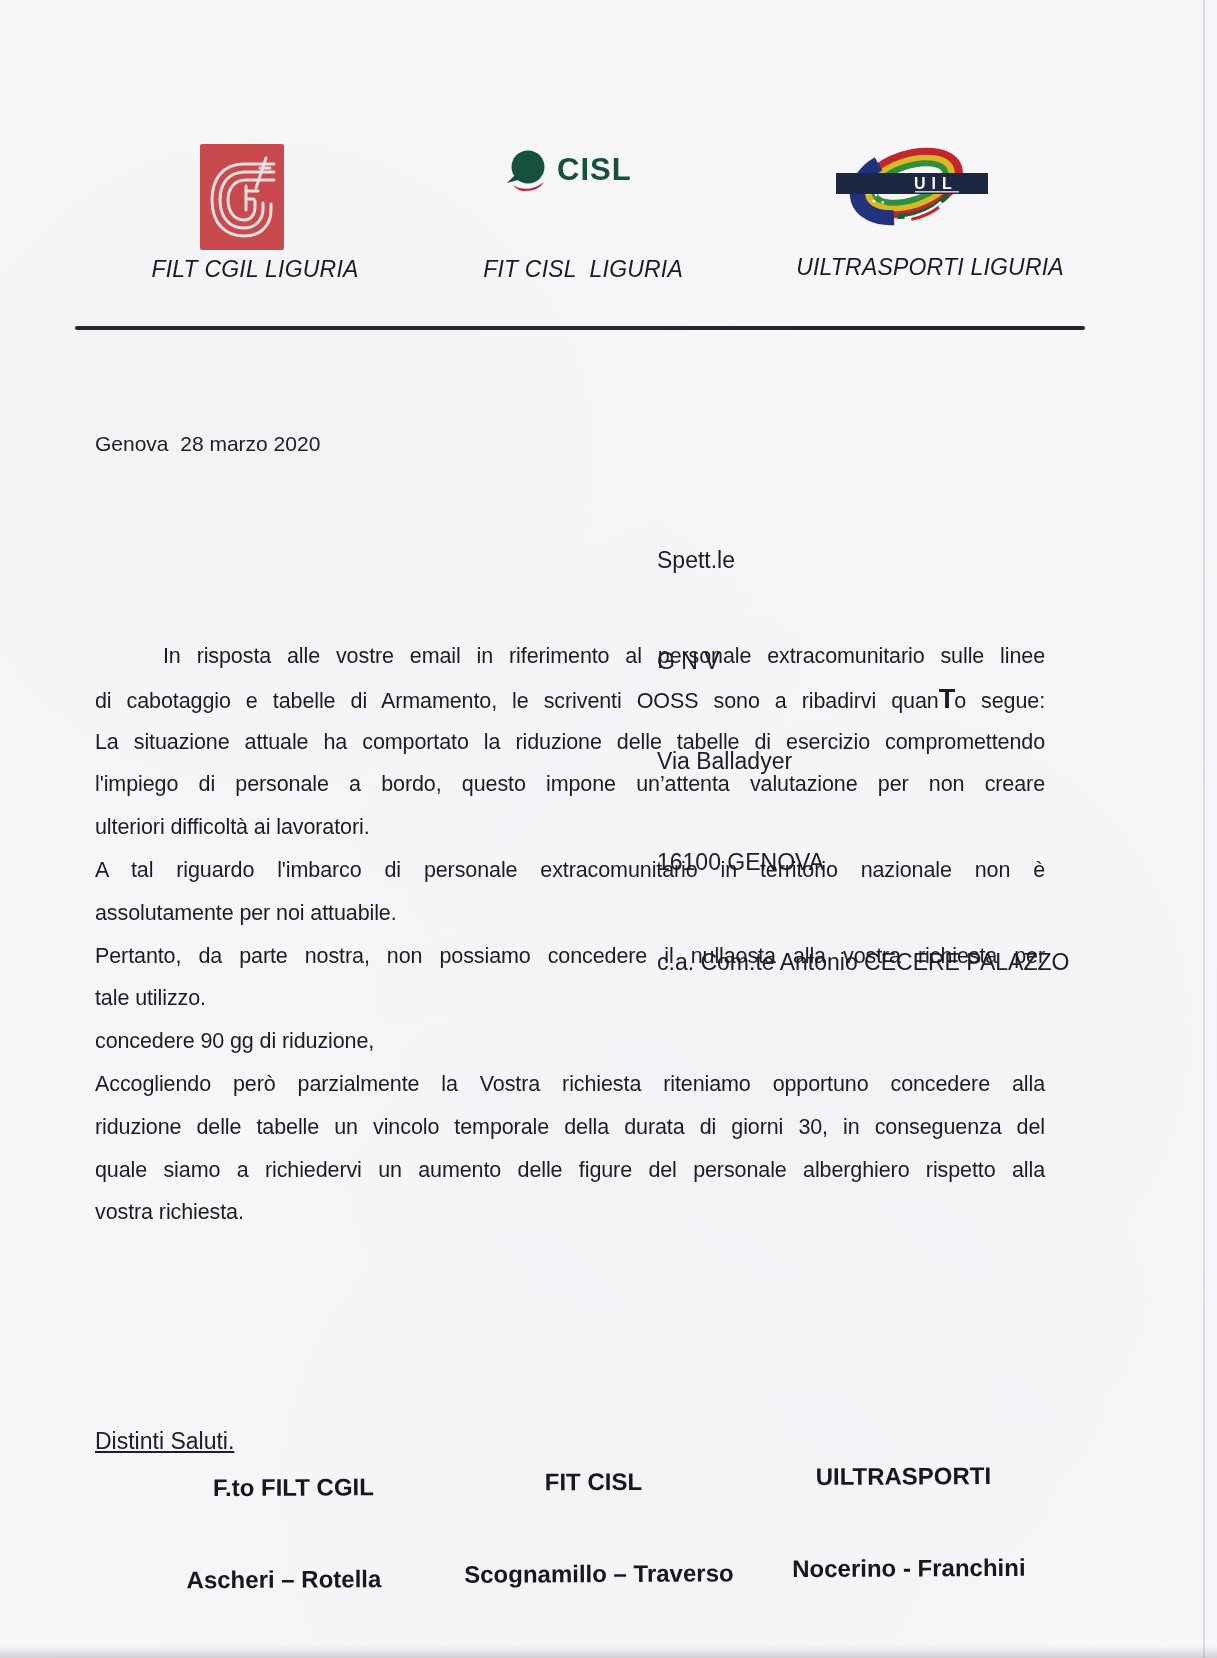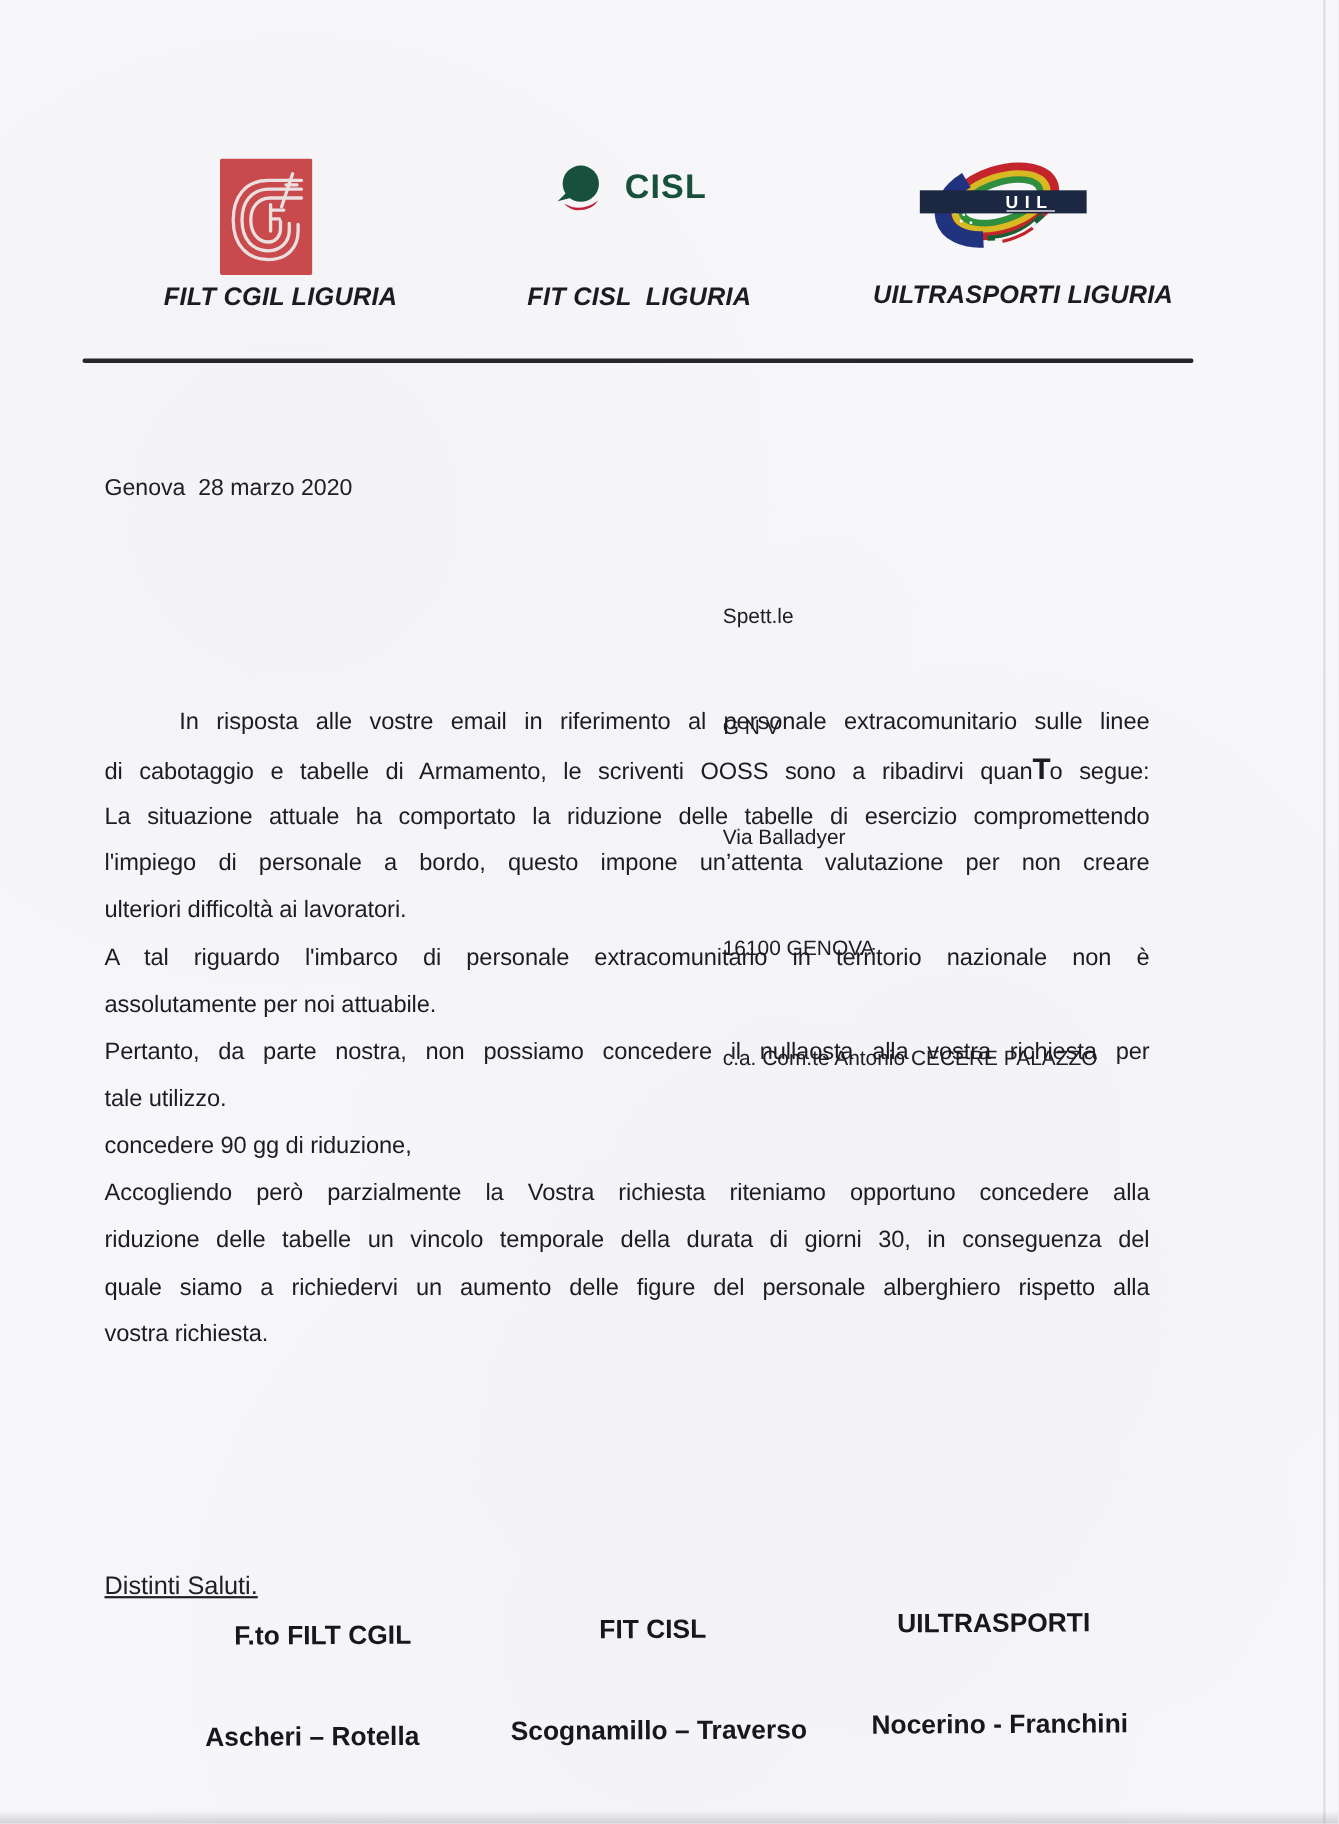--- a/index.html
+++ b/index.html
@@ -12,31 +12,31 @@
       radial-gradient(circle at 72% 62%, rgba(60,60,90,0.02), transparent 46%),
       radial-gradient(circle at 50% 90%, rgba(60,60,90,0.018), transparent 40%);
     font-family:"Liberation Sans", sans-serif;
     color:#202024;
     overflow:hidden;
   }
   .abs{position:absolute;}
 
   
   .logo-label{
-    font-weight:bold;font-style:italic;font-size:23px;color:#1c1c20;
+    font-weight:normal;font-style:italic;font-size:23px;color:#1c1c20;
     text-align:center;letter-spacing:0.2px;white-space:pre;
   }
-  .cisl-row{display:flex;align-items:center;gap:18px;}
+  .cisl-row{display:flex;align-items:center;gap:7px;}
   .cisl-word{font-weight:bold;font-size:31px;color:#17503c;letter-spacing:1px;}
 
   .rule{background:#26262b;border-radius:2px;}
 
   
   .dateline{font-size:21px;white-space:pre;}
-  .recipient{font-size:19px;line-height:33.5px;white-space:pre;}
+  .recipient{font-size:23px;line-height:33.5px;white-space:pre;}
   .bodytext{width:950px;font-size:21.5px;letter-spacing:-0.1px;color:#1d1d21;}
   .bl{height:42.8px;line-height:42.8px;white-space:normal;}
   .jl{text-align:justify;text-align-last:justify;}
   .pl{text-align:left;}
   .indent{padding-left:68px;}
   .tfix{font-weight:bold;font-size:27px;letter-spacing:-1px;}
   .closing{font-size:23px;}
 
   .sig{position:absolute;text-align:center;font-weight:bold;font-size:24px;color:#18181c;}
 

